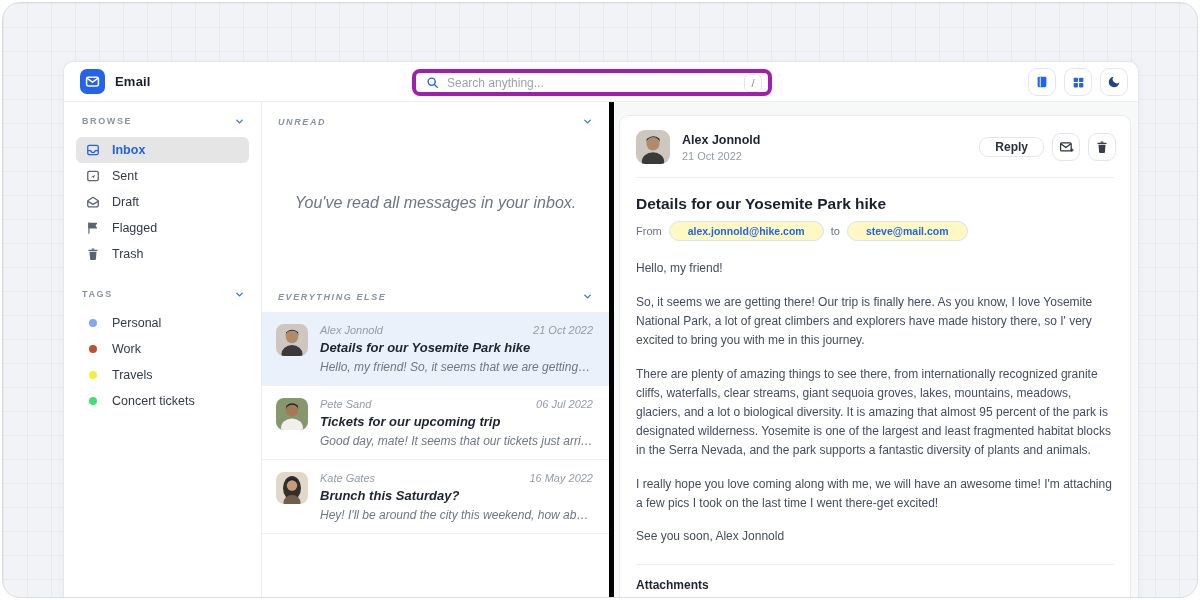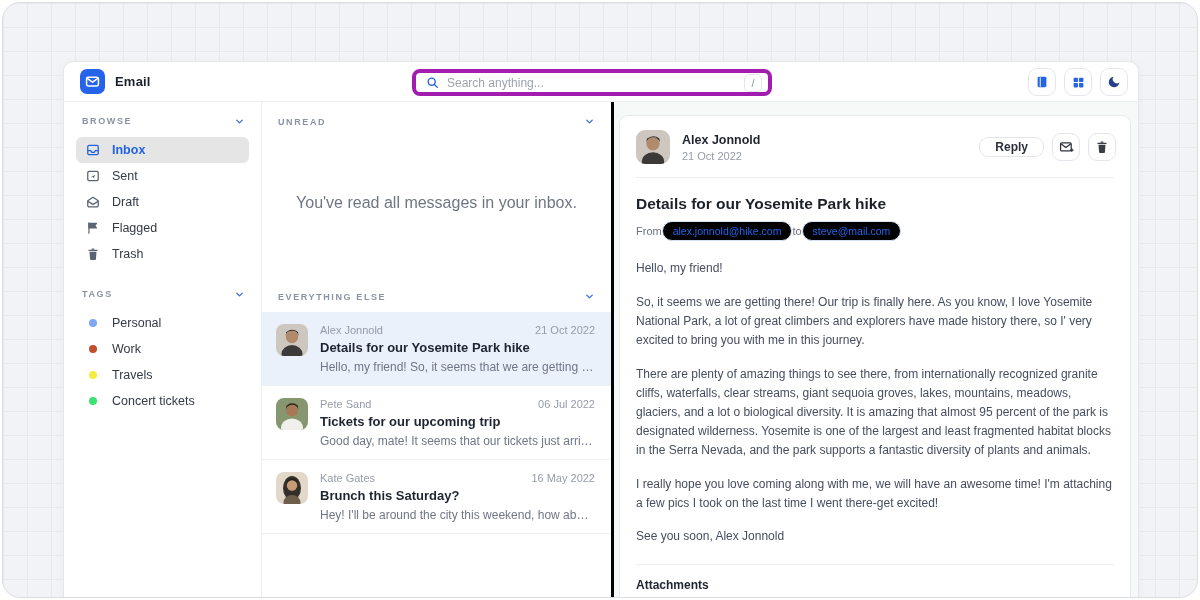--- a/index.html
+++ b/index.html
@@ -40,21 +40,21 @@
   .section-label { font-size:9px; font-weight:700; letter-spacing:1.6px; color:#8a93a3; }
   .nav-item { display:flex; align-items:center; height:26px; padding:0 10px; border-radius:6px; margin-bottom:0; cursor:pointer; }
   .nav-item .nav-label { margin-left:12px; font-size:12.5px; font-weight:500; color:#333947; }
   .nav-item.active { background:#e5e5e5; }
   .nav-item.active .nav-label { color:#2264e0; font-weight:600; }
   .nav-icon { width:14px; height:14px; display:flex; align-items:center; justify-content:center; }
   .tags-block { margin-top:22px; }
   .tag-dot { width:8px; height:8px; border-radius:50%; margin-left:3px; }
   .tag-item .nav-label { margin-left:15px; }
   
-  .message-list { width:352px; border-right:3px solid #000000; background:#fff; padding-top:14px; }
+  .message-list { width:352px; border-right:5px solid #000000; background:#fff; padding-top:14px;font-style:italic; }
   .list-section-head { display:flex; align-items:center; justify-content:space-between; padding:0 16px; }
   .unread-empty { height:152px; display:flex; align-items:center; justify-content:center; font-size:16px; color:#6e7684; }
   .ee-head { margin-top:12px; margin-bottom:10px; }
   .mail-item { display:flex; padding:12px 16px 11px 14px; border-bottom:1px solid #eef0f3; cursor:pointer; }
   .mail-item.selected { background:#eaf1fb; }
   .mail-avatar { width:32px; height:32px; border-radius:8px; overflow:hidden; flex:none; }
   .mail-avatar svg { display:block; }
   .mail-content { flex:1; margin-left:12px; min-width:0; }
   .mail-row1 { display:flex; justify-content:space-between; align-items:baseline; }
   .mail-sender { font-size:11px; color:#959ca8; }
@@ -66,22 +66,22 @@
   .detail-card { background:#fff; border:1px solid #e8eaed; border-radius:9px; min-height:461px; }
   .detail-header { display:flex; align-items:center; padding:14px 14px 13px 16px; }
   .detail-avatar { width:34px; height:34px; border-radius:9px; overflow:hidden; flex:none; }
   .detail-meta { margin-left:12px; flex:1; }
   .detail-sender { font-size:12.5px; font-weight:700; color:#1f2530; }
   .detail-date { margin-top:3px; font-size:11px; color:#959ca8; }
   .detail-actions { display:flex; gap:8px; align-items:center; }
   .reply-btn { height:20px; padding:0 15px; border:1px solid #e3e6ea; border-radius:9px; background:#fff; font-size:12px; font-weight:600; color:#2b313c; cursor:pointer; font-family:"Liberation Sans", sans-serif; }
   .divider { border-top:1px solid #eceef1; margin:0 16px; }
   .subject-line { padding:17px 16px 8px; font-size:15.5px; font-weight:700; color:#1b202a; }
-  .from-line { padding:0 16px 6px; font-size:11px; color:#6b7280; display:flex; align-items:center; }
-  .email-pill { border:1px solid #d6e3f8; border-radius:999px; padding:3px 10px; font-size:10.5px; font-weight:400; color:#2563eb; background:#000000; }
+  .from-line { padding:0 16px 6px; font-size:11px; color:#6b7280; display:flex; align-items:center; gap:7px; }
+  .email-pill { border:1px solid #d6e3f8; border-radius:999px; padding:3px 18px; font-size:10.5px; font-weight:700; color:#2563eb; background:#fef9c3; }
   .mail-body { padding:12px 16px 14px; }
   .mail-body p { font-size:12px; line-height:1.58; color:#454d5e; margin-bottom:15px; }
   .mail-body p:last-child { margin-bottom:4px; }
   .attachments { padding:13px 16px 16px; }
   .attachments-title { font-size:12px; font-weight:700; color:#1f2530; margin-bottom:11px; }
 </style>
 </head>
 <body>
 
 <div class="frame">

